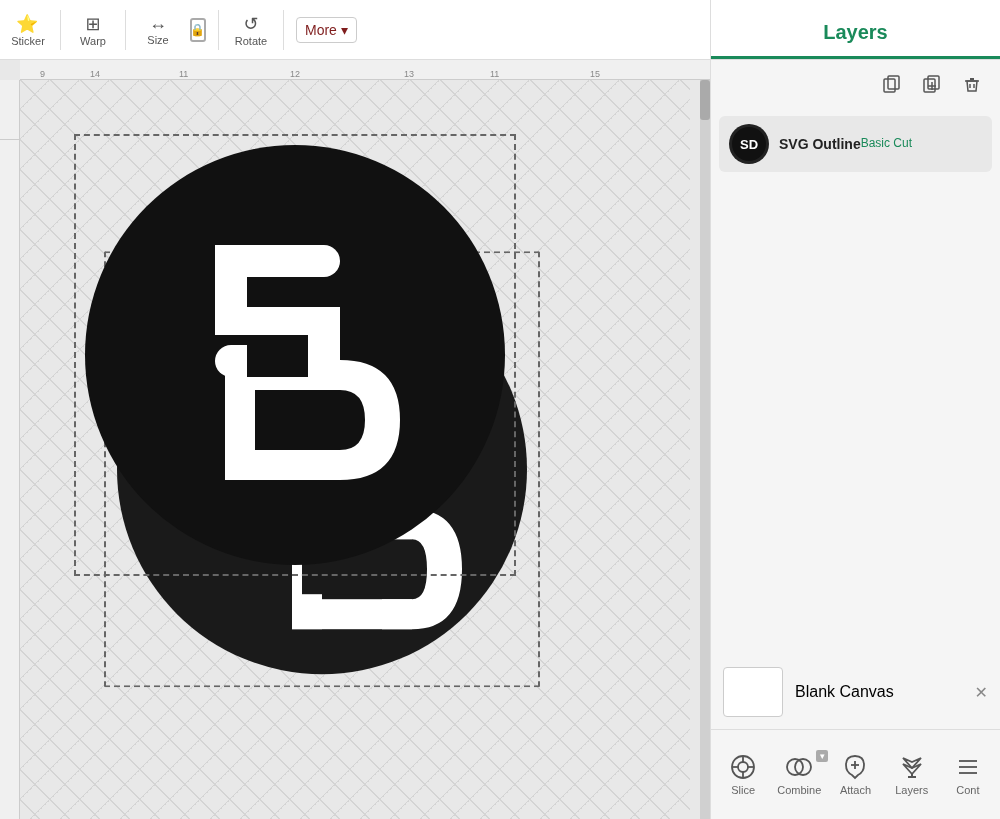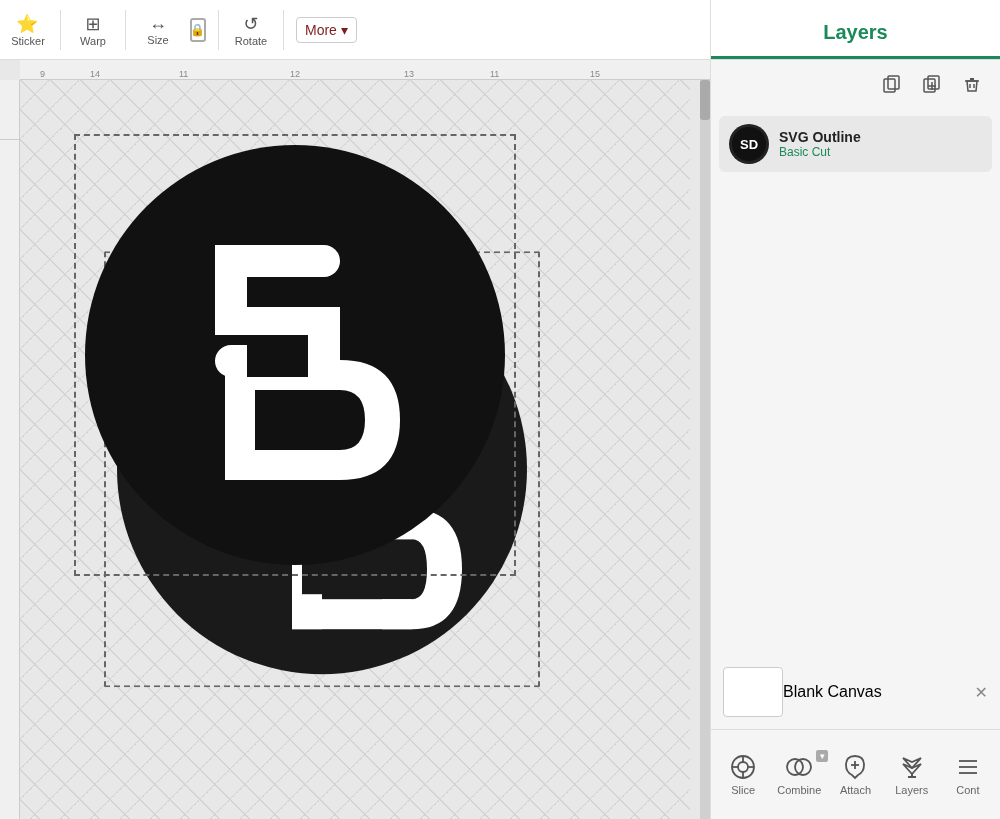--- a/index.html
+++ b/index.html
@@ -121,21 +121,21 @@
       background: #222;
       display: flex; align-items: center; justify-content: center;
       color: #86efac;
       font-size: 14px;
       font-weight: bold;
       flex-shrink: 0;
       text-align: right;
     }
     .layer-info {
       display: flex;
-      flex-direction: column;
+      flex-direction: row;
     }
     .layer-name {
       font-size: 14px;
       font-weight: 600;
       color: #222;
     }
     .layer-type {
       font-size: 12px;
       color: #1a8a5a;
     }
@@ -455,21 +455,21 @@
       </div>
       <div class="layer-info">
         <span class="layer-name">SVG Outline</span>
         <span class="layer-type" style="color: rgb(26, 138, 90);">Basic Cut</span>
       </div>
     </div>
   </div>
 
   <div style="flex:1"></div>
 
-  <div style="padding:12px;display:flex;align-items:center;">
+  <div style="padding:12px;display:flex;align-items:center;gap:12px;">
     <div class="blank-canvas-thumb"></div>
     <span>Blank Canvas</span>
     <div style="margin-left:auto;cursor:pointer;font-size:16px;color:#888;">✕</div>
   </div>
 
   <div style="height:90px;background:#f5f5f5;border-top:1px solid #ddd;display:flex;align-items:center;justify-content:space-around;padding:0 4px;">
     <div class="bottom-tool">
       <svg width="26" height="26" viewBox="0 0 26 26">
         <circle cx="13" cy="13" r="11" fill="none" stroke="#555" stroke-width="1.8"></circle>
         <circle cx="13" cy="13" r="5" fill="none" stroke="#555" stroke-width="1.8"></circle>

